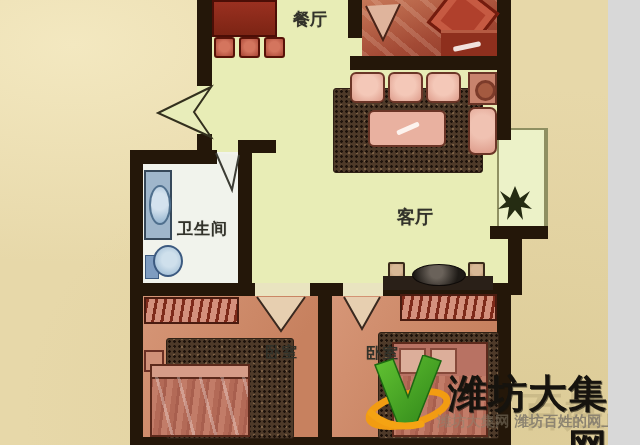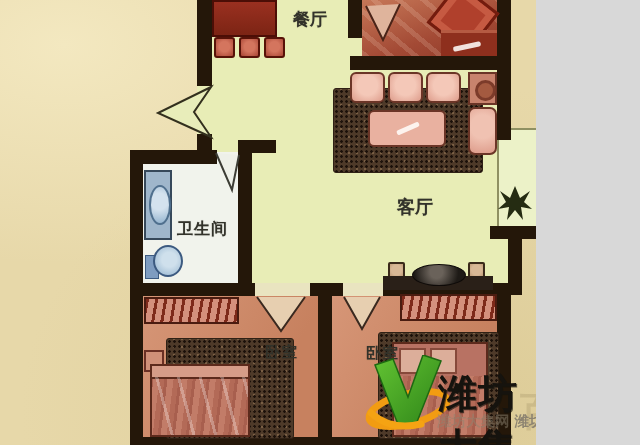--- a/index.html
+++ b/index.html
@@ -1,21 +1,21 @@
 <!DOCTYPE html>
 <html><head>
 <meta charset="utf-8">
 <style>
   html,body{margin:0;padding:0;background:#d8d8d8;}
-  #stage{position:relative;width:536px;height:445px;overflow:hidden;
+  #stage{position:relative;width:608px;height:445px;overflow:hidden;
     font-family:"DejaVu Sans","Liberation Sans",sans-serif;
     background:
       radial-gradient(120% 90% at 12% 10%, #f3e8c0 0%, rgba(243,232,192,0) 55%),
       radial-gradient(140% 120% at 88% 92%, #ddcc98 0%, rgba(221,204,152,0) 60%),
-      #e7d8a9;}
+      #e7d8a9; text-align: right;}
   .abs{position:absolute;}
   .wall{position:absolute;background:#241709;}
   .floor{position:absolute;background:#e8edb6;}
   .room-label{position:absolute;color:#32322a;font-weight:700;white-space:nowrap;
     text-shadow:0 0 1px rgba(50,50,40,.4);}
   .rug{position:absolute;background-color:#4e3a29;border-radius:3px;border:1px solid #2f2115;
     background-image:radial-gradient(rgba(18,9,4,.85) 1px,transparent 1.6px),
                      radial-gradient(rgba(158,126,92,.55) 1px,transparent 1.6px);
     background-size:5px 5px,8px 8px;background-position:0 0,3px 4px;}
   .radiator{position:absolute;border:2px solid #4a1c10;
@@ -150,21 +150,21 @@
   <svg class="abs" style="left:0;top:0;" width="640" height="445" viewBox="0 0 640 445">
     <polygon points="211,87 158,113 211,137 194,112" fill="#e8edba" stroke="#33301e" stroke-width="2"></polygon>
     <path d="M366,6 L383,40 L400,4" fill="#dfb49c" stroke="#4a2418" stroke-width="2"></path>
     <path d="M216,153 L232,190 L239,155" fill="#eef0e8" stroke="#3c3c34" stroke-width="2"></path>
     <path d="M257,297 L281,331 L305,297" fill="#e7cfb0" stroke="#3a291f" stroke-width="2"></path>
     <path d="M344,297 L362,329 L380,297" fill="#e7cfb0" stroke="#3a291f" stroke-width="2"></path>
     <polygon fill="#252c12" points="515,186 520,198 530,191 524,202 532,209 521,207 523,220 515,210 507,220 509,207 498,209 506,202 500,191 510,198"></polygon>
   </svg>
 
   <div class="room-label" style="left:293px;top:8px;font-size:17px;">餐厅</div>
-  <div class="room-label" style="left:397px;top:195px;font-size:18px;">客厅</div>
+  <div class="room-label" style="left:397px;top:205px;font-size:18px;">客厅</div>
   <div class="room-label" style="left:177px;top:219px;font-size:16px;letter-spacing:1px;">卫生间</div>
   <div class="room-label" style="left:265px;top:343px;font-size:15px;letter-spacing:2px;">卧室</div>
   <div class="room-label" style="left:366px;top:344px;font-size:15px;letter-spacing:2px;">卧室</div>
 
   <div class="wm-ghost" style="left:520px;top:384px;font-size:40px;">百姓网</div>
 
   <svg class="abs" style="left:363px;top:355px;" width="95" height="85" viewBox="0 0 95 85">
     <defs>
       <linearGradient id="gv" x1="0" y1="0" x2="1" y2="1">
         <stop offset="0" stop-color="#63c433"></stop>

